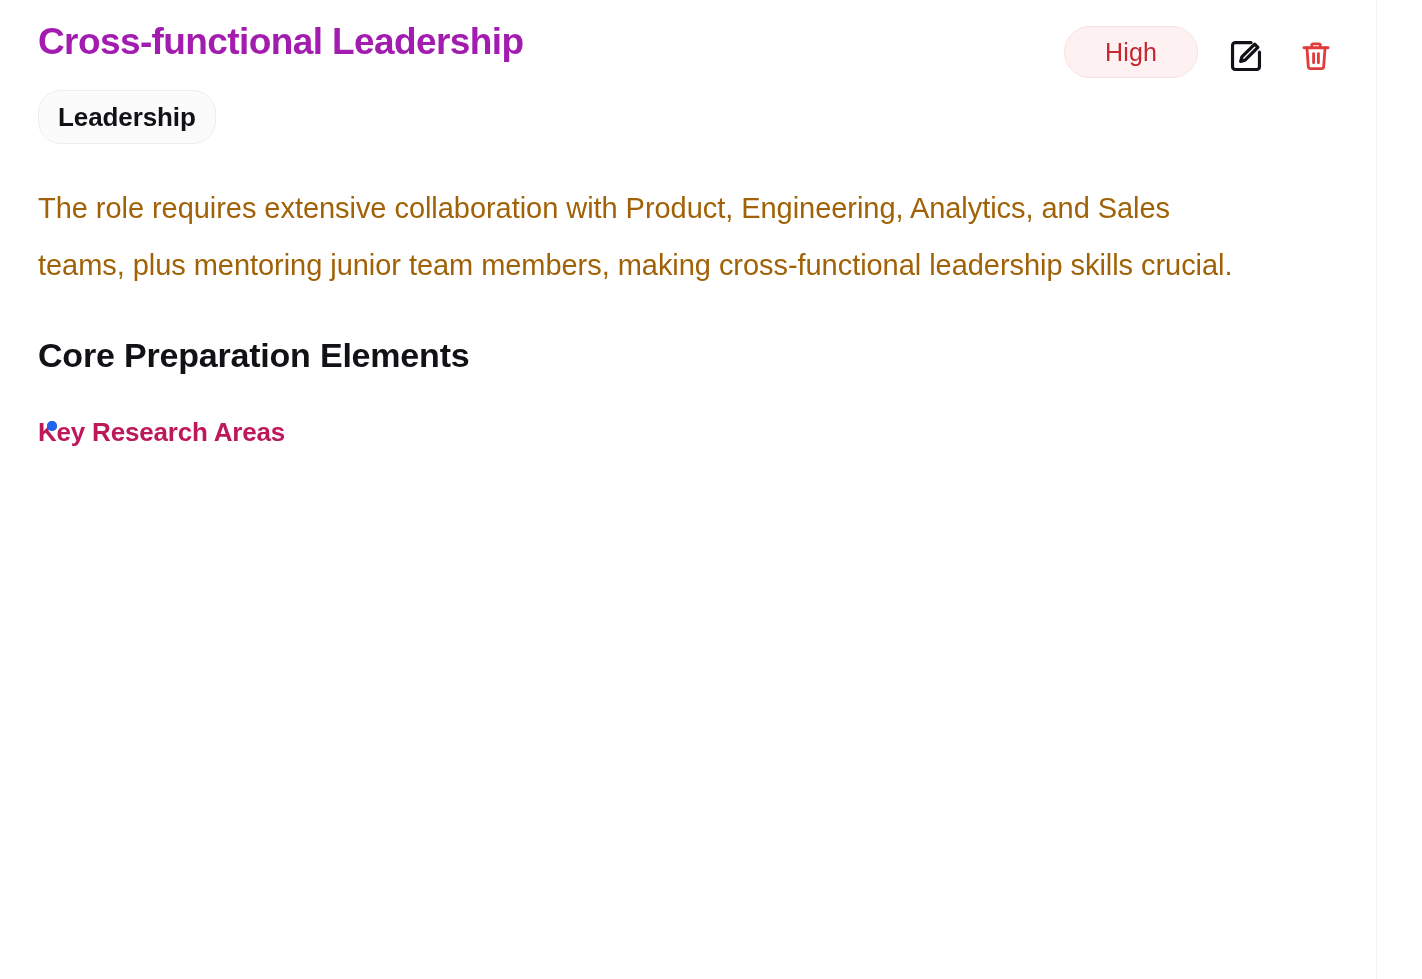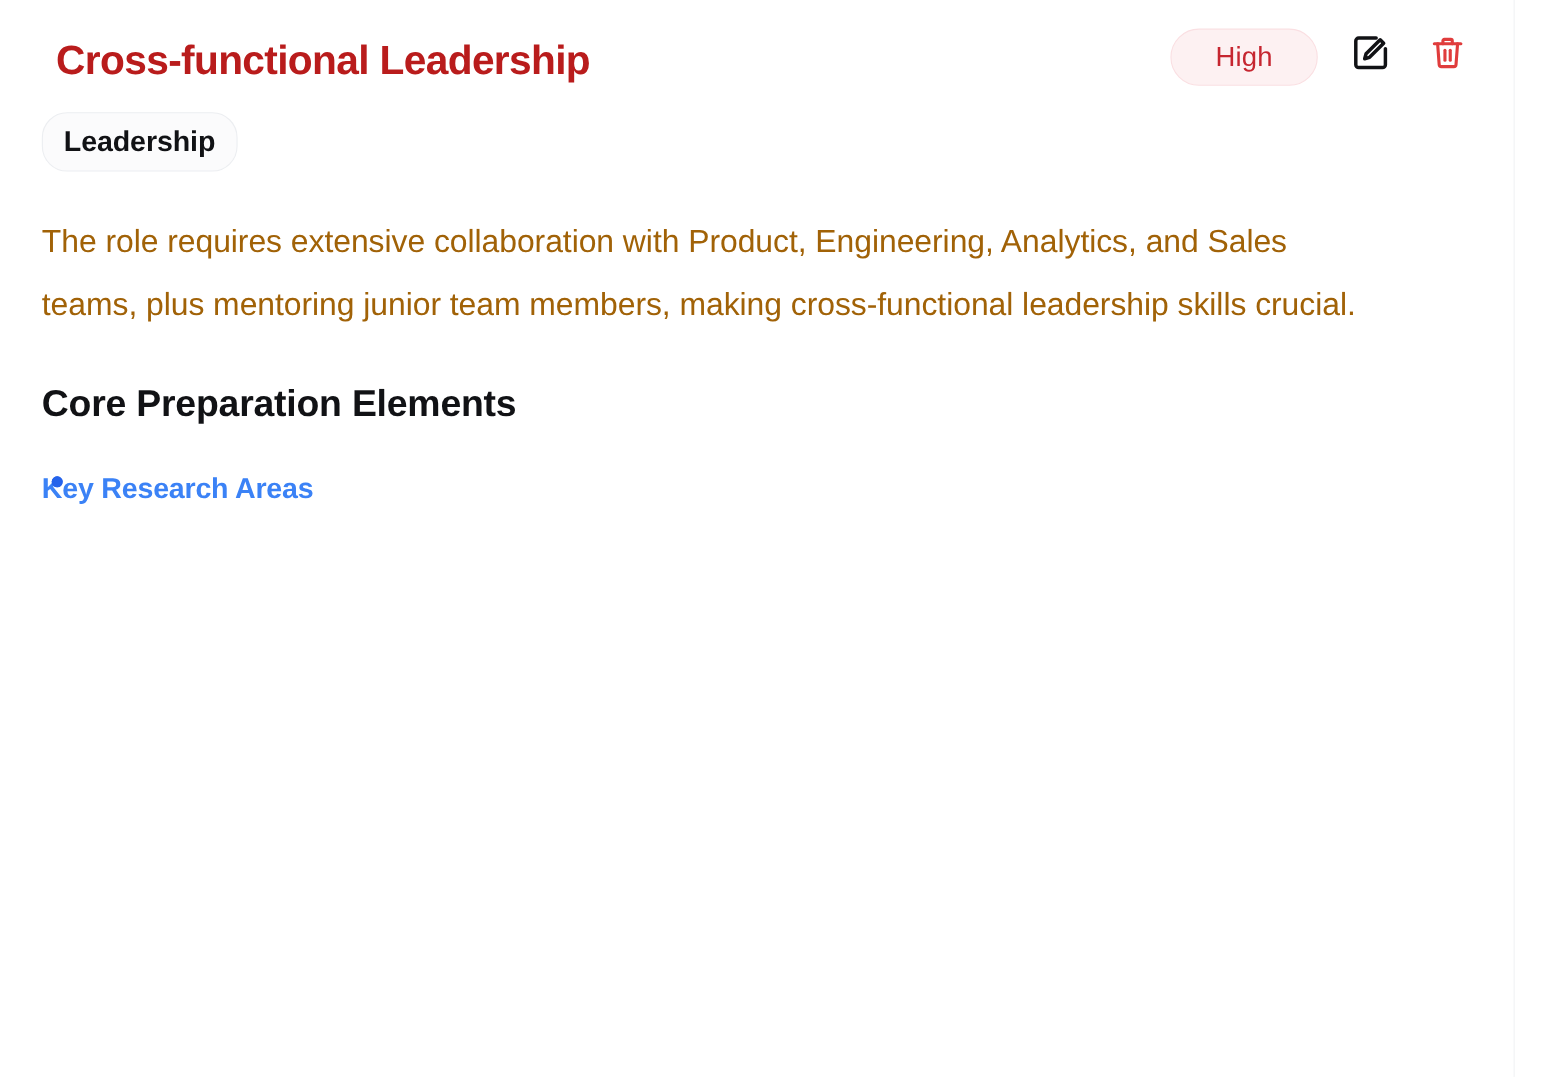--- a/index.html
+++ b/index.html
@@ -40,29 +40,29 @@
   
   .header-row {
     display: flex;
     align-items: flex-start;
     justify-content: space-between;
     padding-top: 20px;
   }
   .title {
     font-size: 37px;
     font-weight: bold;
-    color: #b91c1c;
+    color: #a21caf;
     letter-spacing: -0.6px;
     line-height: 1.18;
-    margin: 13px;
+    margin: 0;
     white-space: nowrap;
   }
   .header-actions {
     display: flex;
-    align-items: flex-start;
+    align-items: flex-end;
     gap: 26px;
     padding-top: 6px;
     flex: 0 0 auto;
   }
   .priority-badge {
     display: inline-flex;
     align-items: center;
     justify-content: center;
     height: 52px;
     min-width: 134px;
@@ -150,21 +150,21 @@
     width: 10px;
     height: 10px;
     border-radius: 50%;
     background: #2563eb;
   }
 
   .heading-bottom {
     margin: 42px 0 0 0;
     font-size: 26px;
     font-weight: bold;
-    color: #3b82f6;
+    color: #be185d;
     letter-spacing: -0.2px;
   }
 </style>
 </head>
 <body>
 
 <div id="page">
 
   <div id="panel-divider"></div>
 

